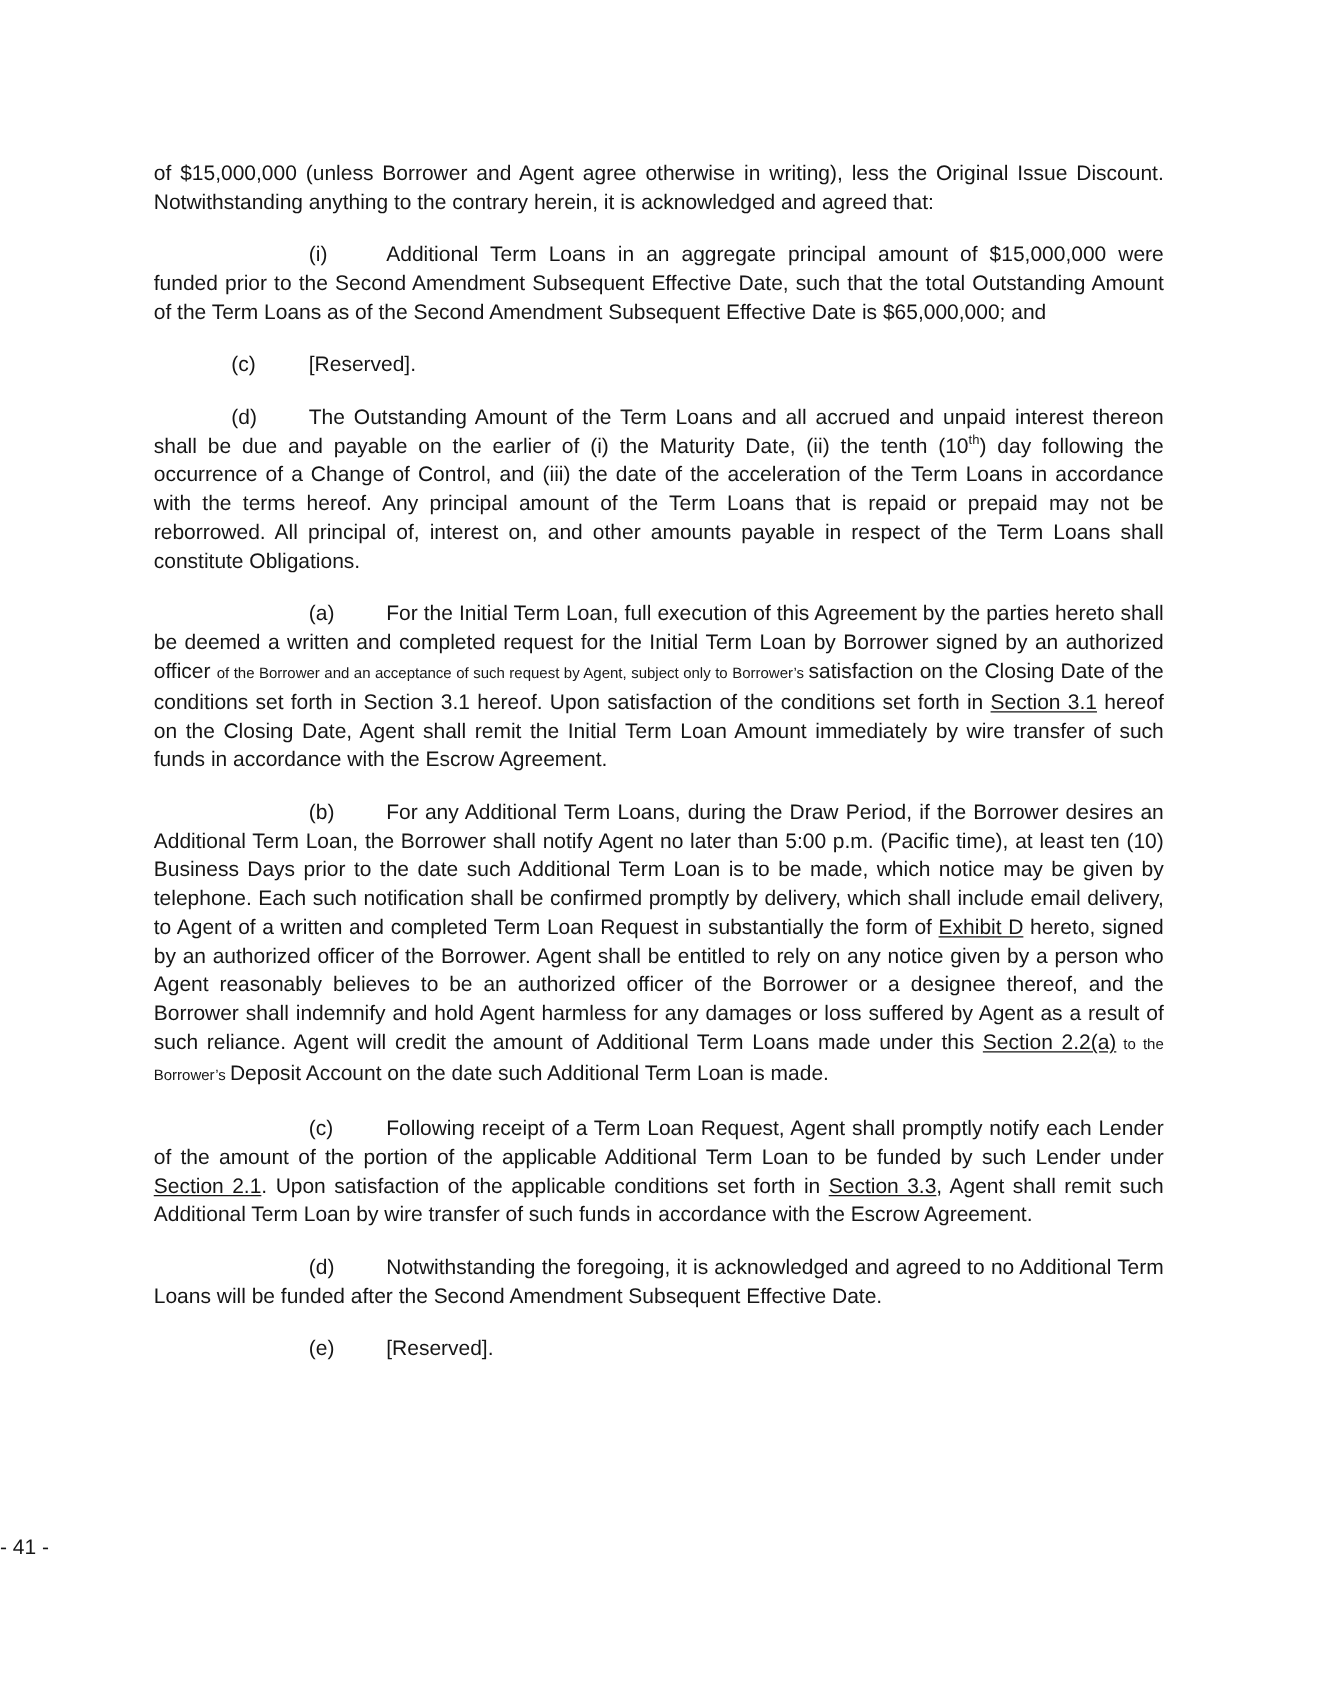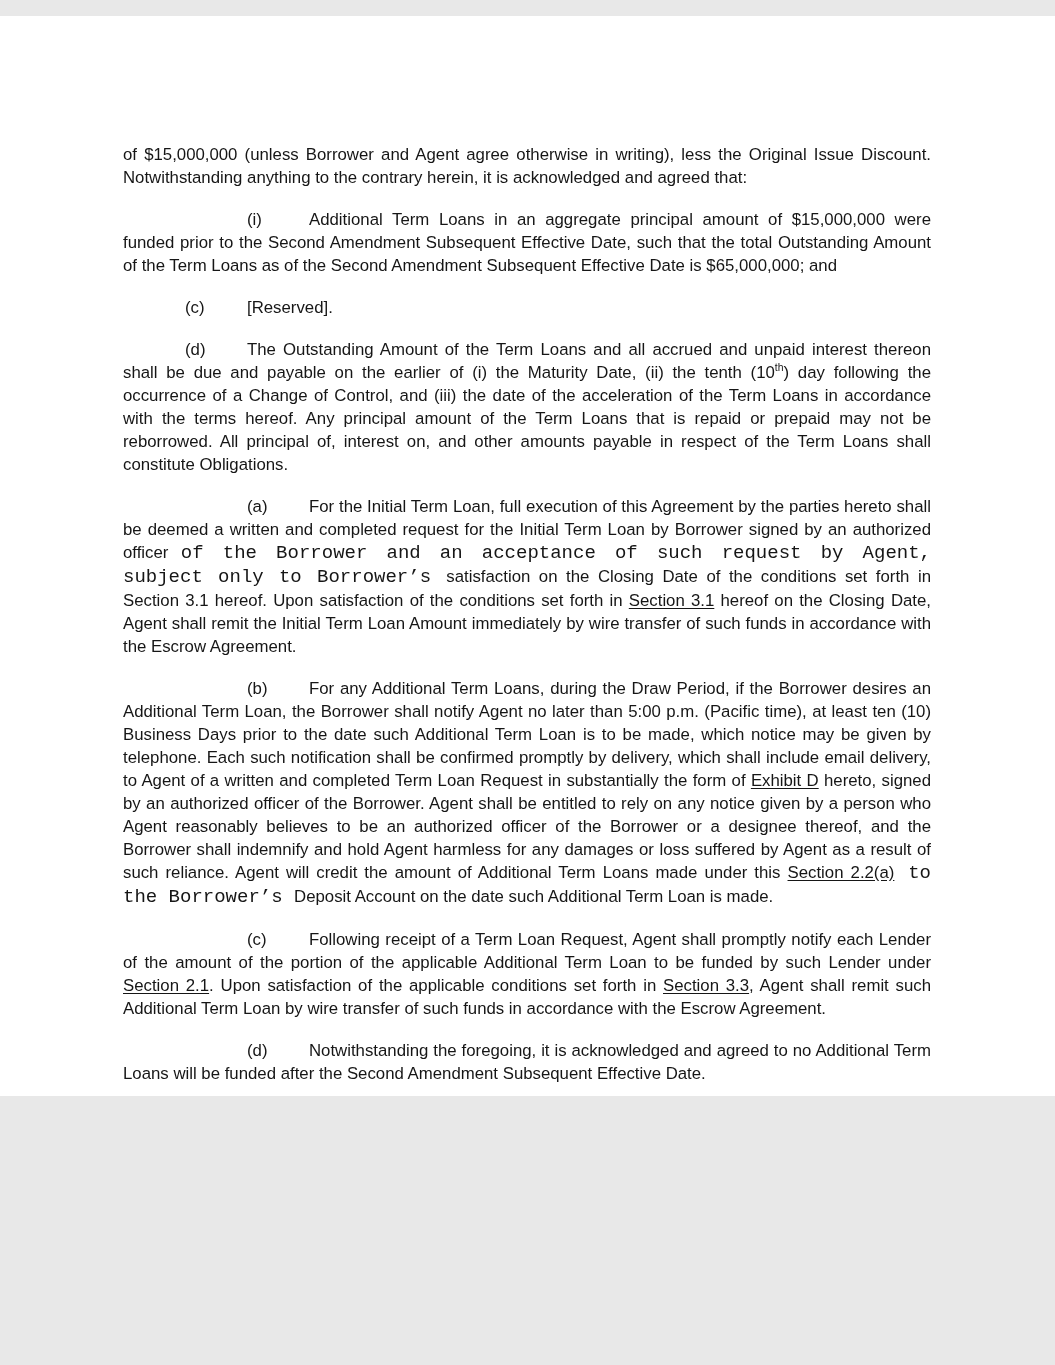--- a/index.html
+++ b/index.html
@@ -1,20 +1,20 @@
 <!DOCTYPE html>
 <html><head>
 <meta charset="utf-8">
 <style>
   html, body { margin: 0; padding: 0; background: #e8e8e8; }
   .page {
     position: relative;
     width: 1055px;
-    height: 1080px;
-    margin: 16px auto;
+    height: 1365px;
+    margin: 0 auto;
     background: #ffffff;
     color: #161616;
     font-family: "Liberation Sans", sans-serif;
     font-size: 16.8px;
     line-height: 23px;
     overflow: hidden;
   }
   .content {
     position: absolute;
     left: 123px;
@@ -30,22 +30,22 @@
   p.sub1  { text-indent: 62px; }
   p.sub2  { text-indent: 124px; }
   .label {
     display: inline-block;
     width: 62px;
     text-indent: 0;
   }
   .plain { }
   .u { text-decoration: underline; text-underline-offset: 2px; }
   .serif {
-    font-family: Liberation Mono, monospace;
-    font-size: 19px;
+    font-family: Liberation Sans, sans-serif;
+    font-size: 12px;
   }
   .sup {
     vertical-align: super;
     font-size: 0.62em;
     line-height: 0;
   }
   .footer {
     margin: 0;
     text-align: center;
     text-indent: 0;

